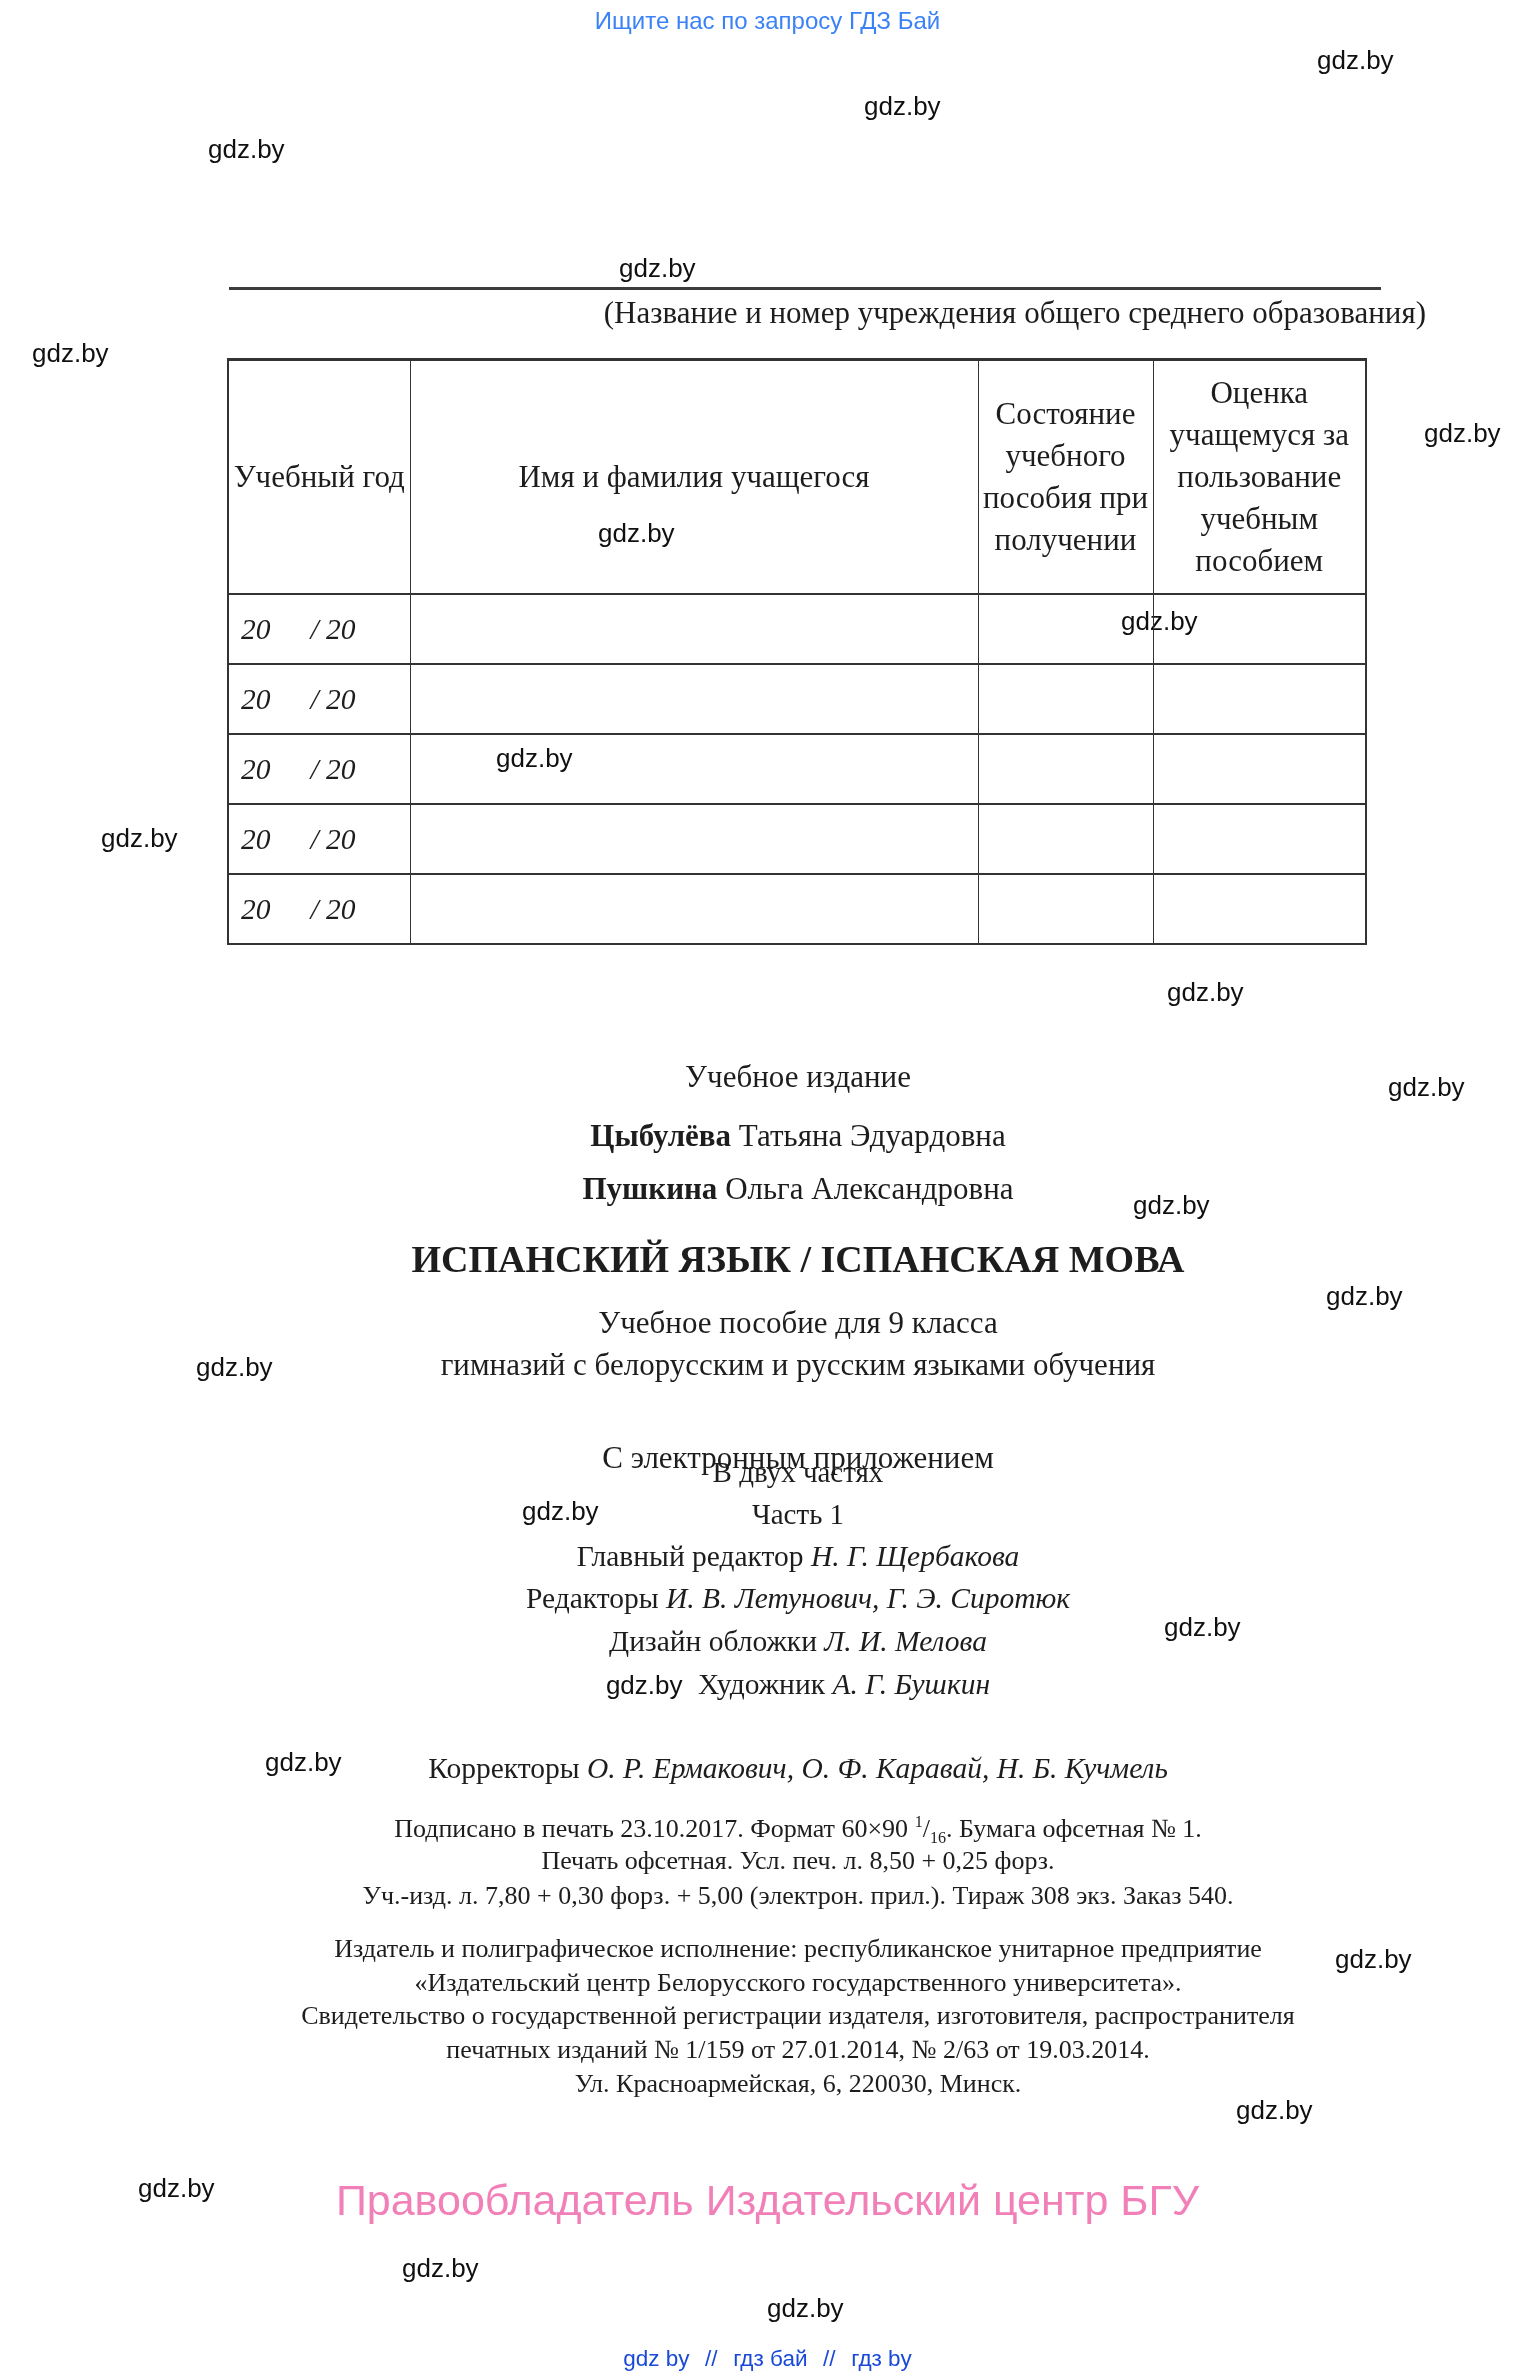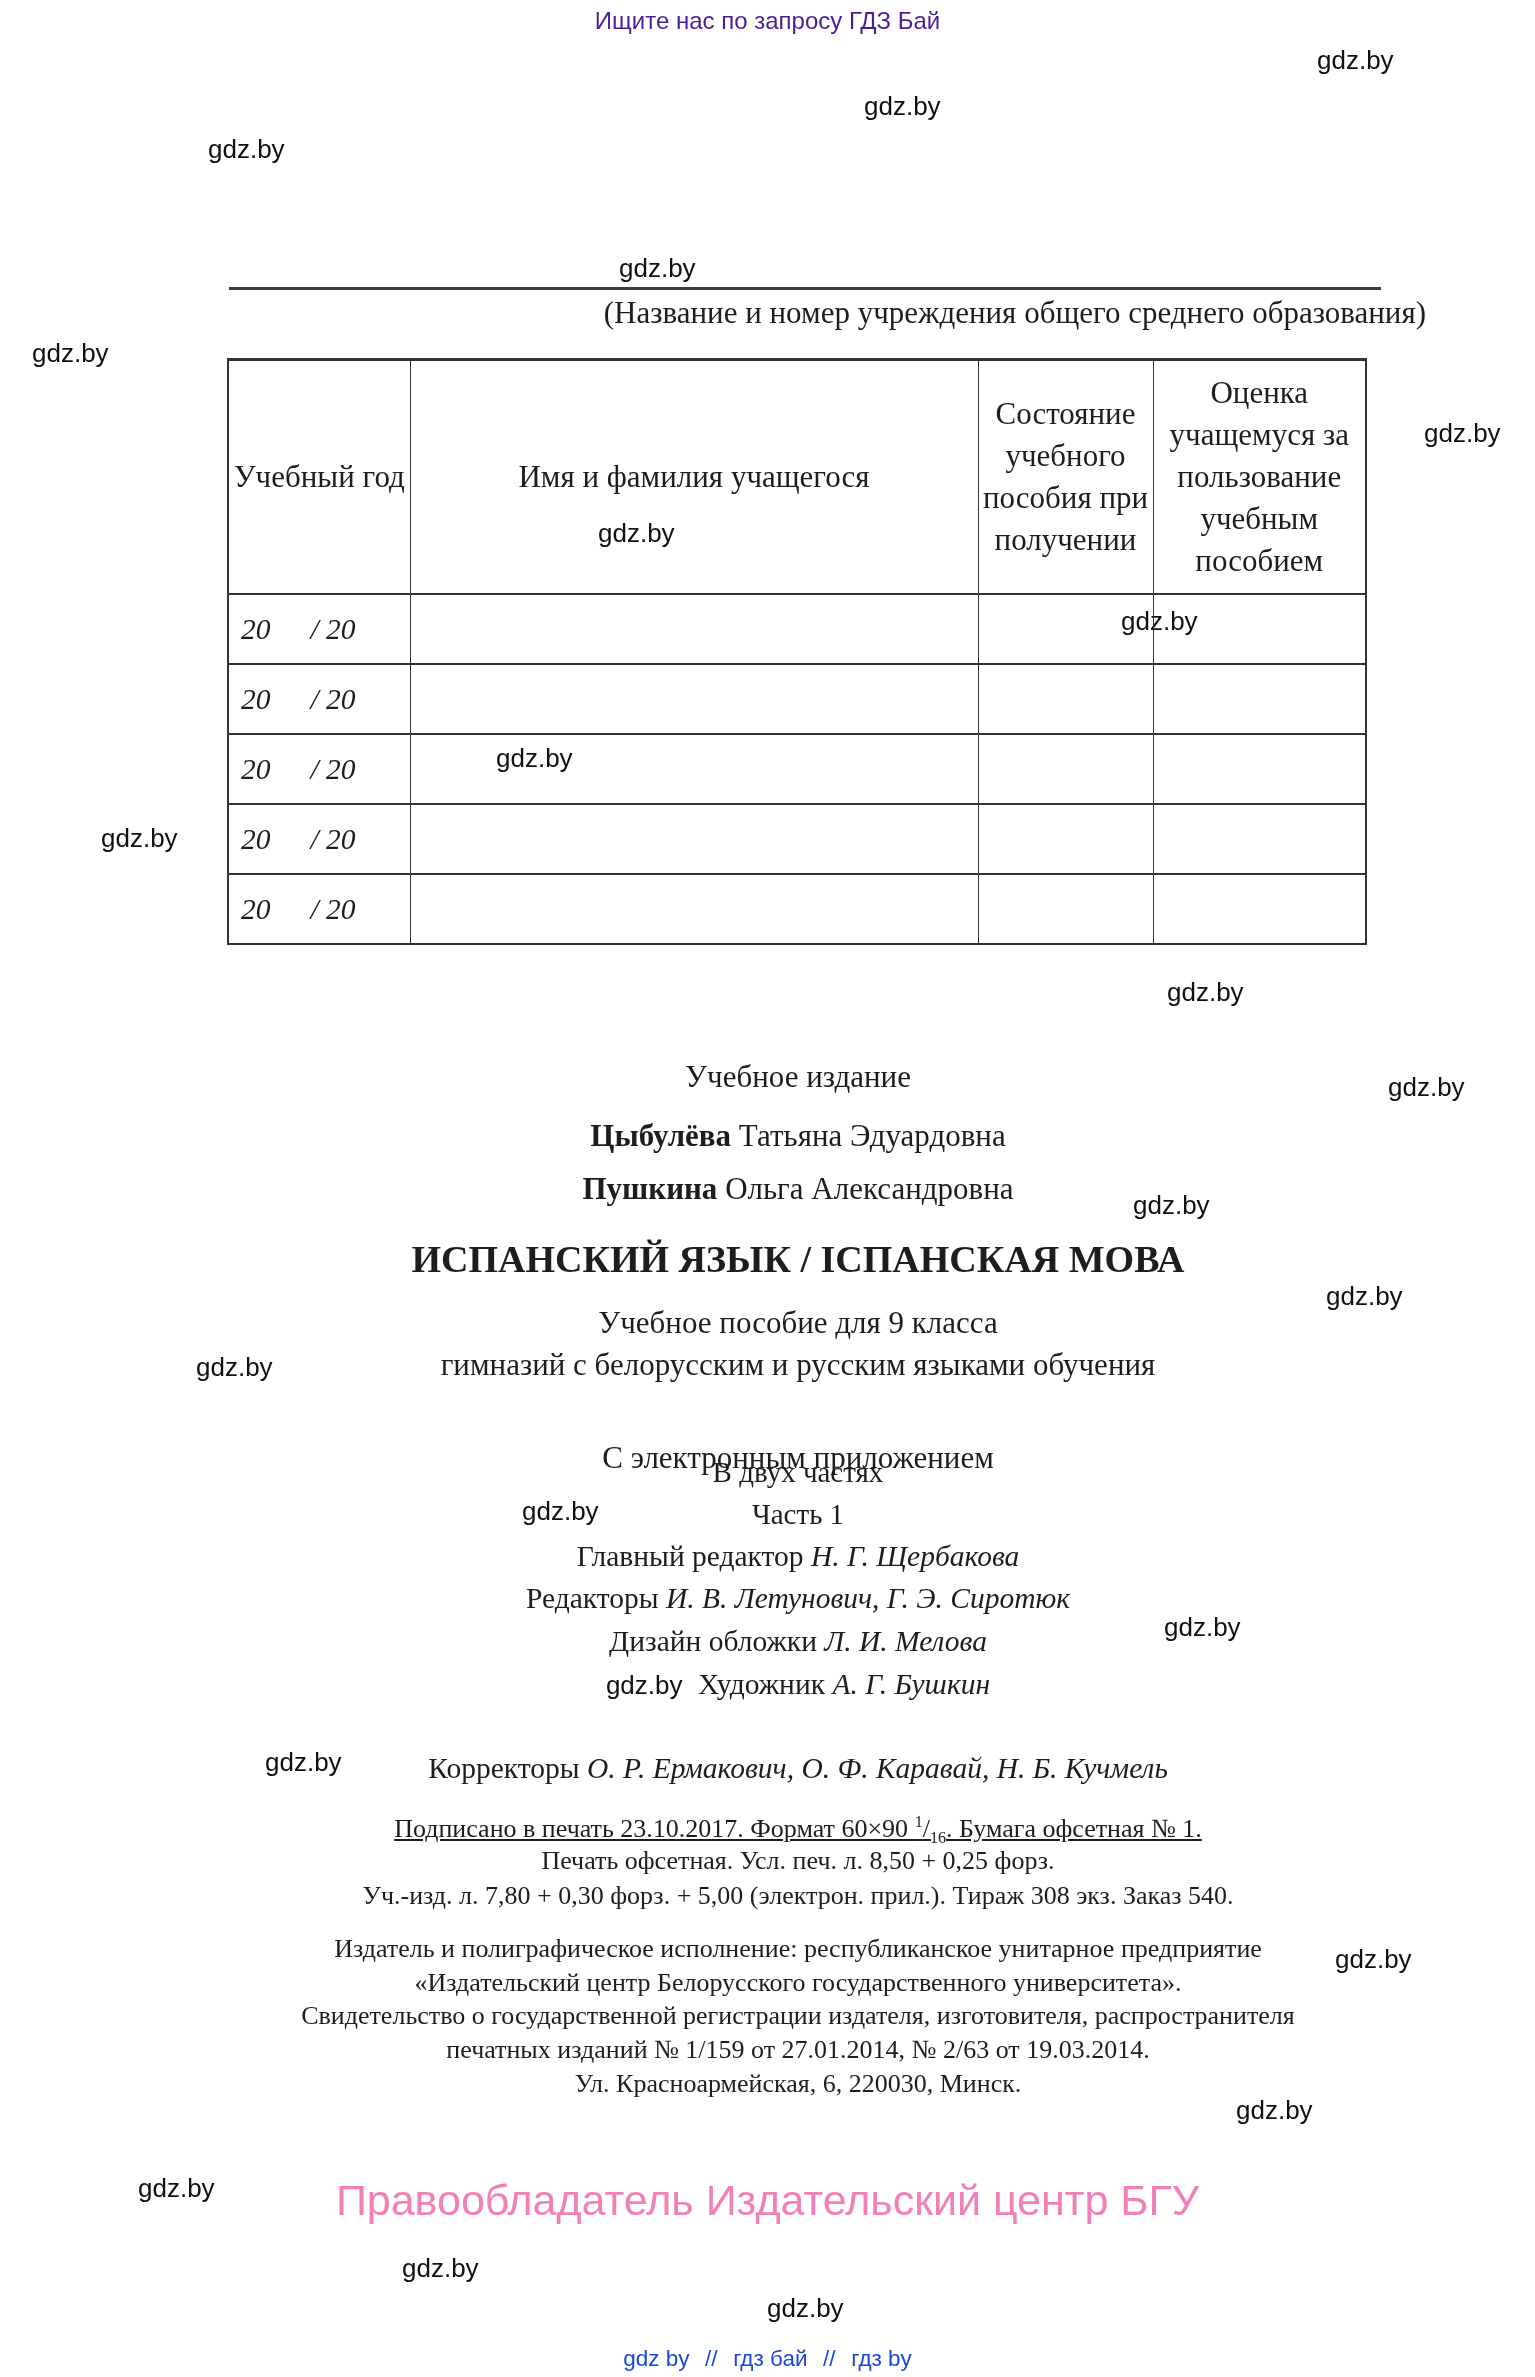--- a/index.html
+++ b/index.html
@@ -1,19 +1,19 @@
 <!DOCTYPE html>
 <html style="font-size:14px"><head>
 <meta charset="utf-8">
 <style>
   html,body{margin:0;padding:0;background:#ffffff;}
   .page{position:relative;width:1535px;height:2377px;background:#ffffff;overflow:hidden;
         font-family:"Liberation Serif",serif;color:#1d1d1d;}
   .banner{position:absolute;left:0;top:7px;width:1535px;text-align:center;
-          font-family:"Liberation Sans",sans-serif;font-size:24px;color:#4c1d95;}
+          font-family:"Liberation Sans",sans-serif;font-size:24px;color:#3b82f6;}
   .wm{position:absolute;font-family:"Liberation Sans",sans-serif;font-size:26px;color:#101010;white-space:nowrap;}
   .inst-line{position:absolute;left:229px;top:287px;width:1152px;height:2.6px;background:#3c3c3c;}
   .caption{position:absolute;left:170px;top:295px;width:1256px;text-align:right;font-size:31px;white-space:nowrap;}
   table.reg{position:absolute;left:227px;top:358px;width:1138px;border-collapse:collapse;table-layout:fixed;
             border:2.6px solid #333;border-top-width:3.5px;}
   table.reg th,table.reg td{border:1.7px solid #333;border-bottom-width:2.6px;}
   table.reg th{height:232px;font-weight:400;font-size:31px;line-height:42px;text-align:center;vertical-align:middle;padding:0 3.5px;}
   table.reg td{height:66px;font-size:29.5px;vertical-align:middle;}
   td.year-cell{padding-left:12px;font-style:italic;}
   .year-suffix{margin-left:40px;}
@@ -125,21 +125,21 @@
       <div class="line ln-md" style="top: 1305px;"><span>Учебное пособие для 9 класса</span></div>
       <div class="line ln-md" style="top: 1347px;"><span>гимназий с белорусским и русским языками обучения</span></div>
       <div class="line ln-md" style="top: 1400px; margin-top: 40px;"><span>С электронным приложением</span></div>
       <div class="line ln-pt" style="top: 1456px;"><span>В двух частях</span></div>
       <div class="line ln-pt" style="top: 1498px;"><span>Часть 1</span></div>
       <div class="line ln-ed" style="top: 1540px;"><span>Главный редактор </span><span class="i">Н. Г. Щербакова</span></div>
       <div class="line ln-ed" style="top: 1582px;"><span>Редакторы </span><span class="i">И. В. Летунович, Г. Э. Сиротюк</span></div>
       <div class="line ln-ed" style="top: 1625px;"><span>Дизайн обложки </span><span class="i">Л. И. Мелова</span></div>
       <div class="line ln-ed" style="top: 1668px;"><span class="wm-inline">gdz.by</span><span>Художник </span><span class="i">А. Г. Бушкин</span></div>
       <div class="line ln-ed" style="top: 1752px;"><span>Корректоры </span><span class="i">О. Р. Ермакович, О. Ф. Каравай, Н. Б. Кучмель</span></div>
-      <div class="line ln-sm" style="top: 1813px; text-decoration: underline;"><span>Подписано в печать 23.10.2017. Формат 60×90 </span><span class="sup">1</span><span>/</span><span class="sub">16</span><span>. Бумага офсетная № 1.</span></div>
+      <div class="line ln-sm" style="top: 1813px;"><span>Подписано в печать 23.10.2017. Формат 60×90 </span><span class="sup">1</span><span>/</span><span class="sub">16</span><span>. Бумага офсетная № 1.</span></div>
       <div class="line ln-sm" style="top: 1846px;"><span>Печать офсетная. Усл. печ. л. 8,50 + 0,25 форз.</span></div>
       <div class="line ln-sm" style="top: 1881px;"><span>Уч.-изд. л. 7,80 + 0,30 форз. + 5,00 (электрон. прил.). Тираж 308 экз. Заказ 540.</span></div>
       <div class="line ln-sm" style="top: 1934px;"><span>Издатель и полиграфическое исполнение: республиканское унитарное предприятие</span></div>
       <div class="line ln-sm" style="top: 1968px;"><span>«Издательский центр Белорусского государственного университета».</span></div>
       <div class="line ln-sm" style="top: 2001px;"><span>Свидетельство о государственной регистрации издателя, изготовителя, распространителя</span></div>
       <div class="line ln-sm" style="top: 2035px;"><span>печатных изданий № 1/159 от 27.01.2014, № 2/63 от 19.03.2014.</span></div>
       <div class="line ln-sm" style="top: 2069px;"><span>Ул. Красноармейская, 6, 220030, Минск.</span></div>
     </div>
 
   <div class="rights">Правообладатель Издательский центр БГУ</div>

